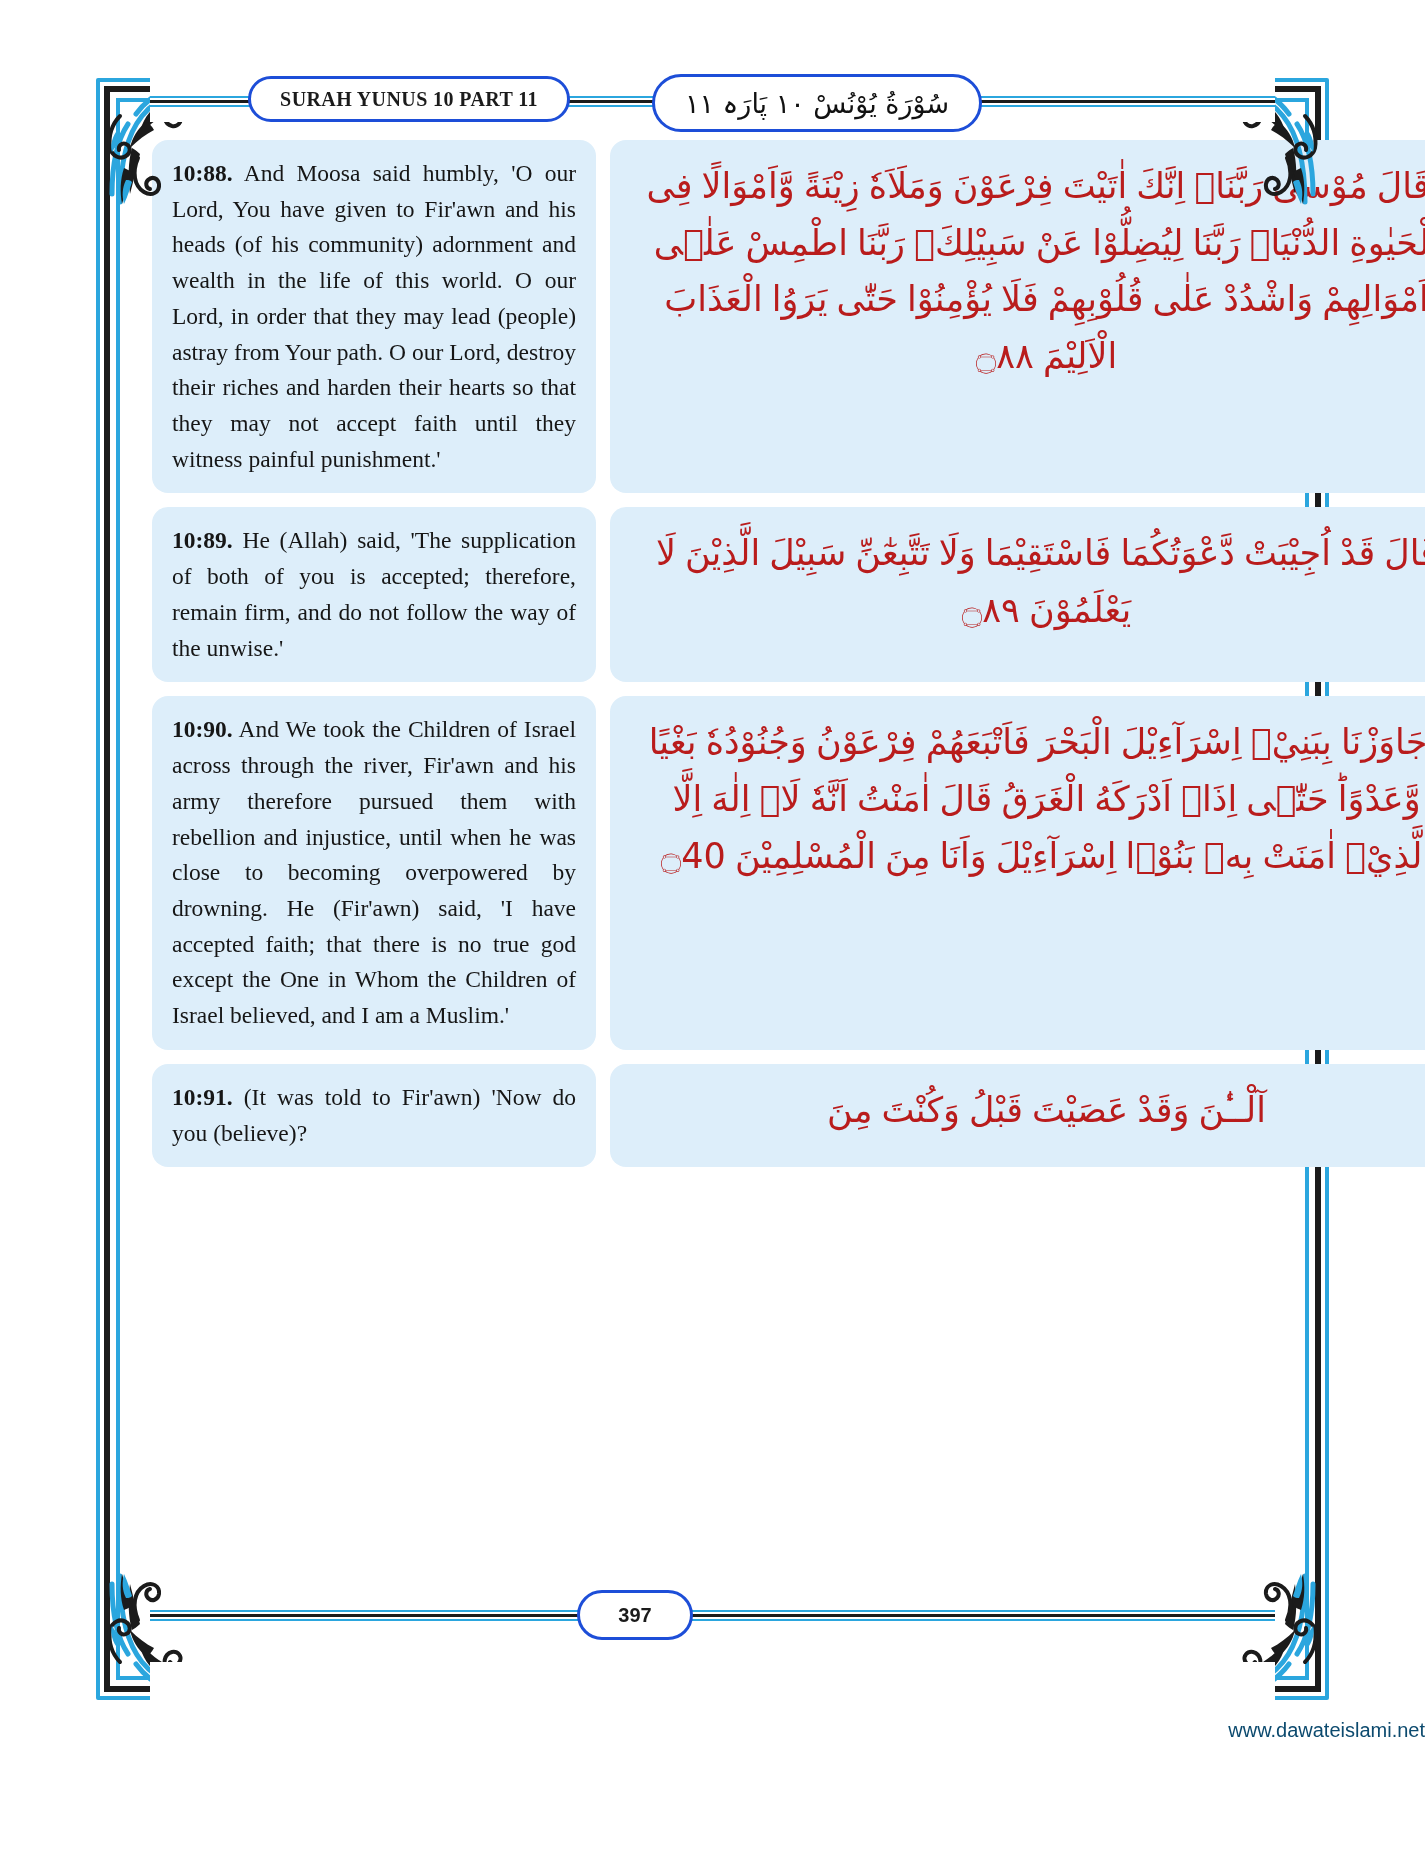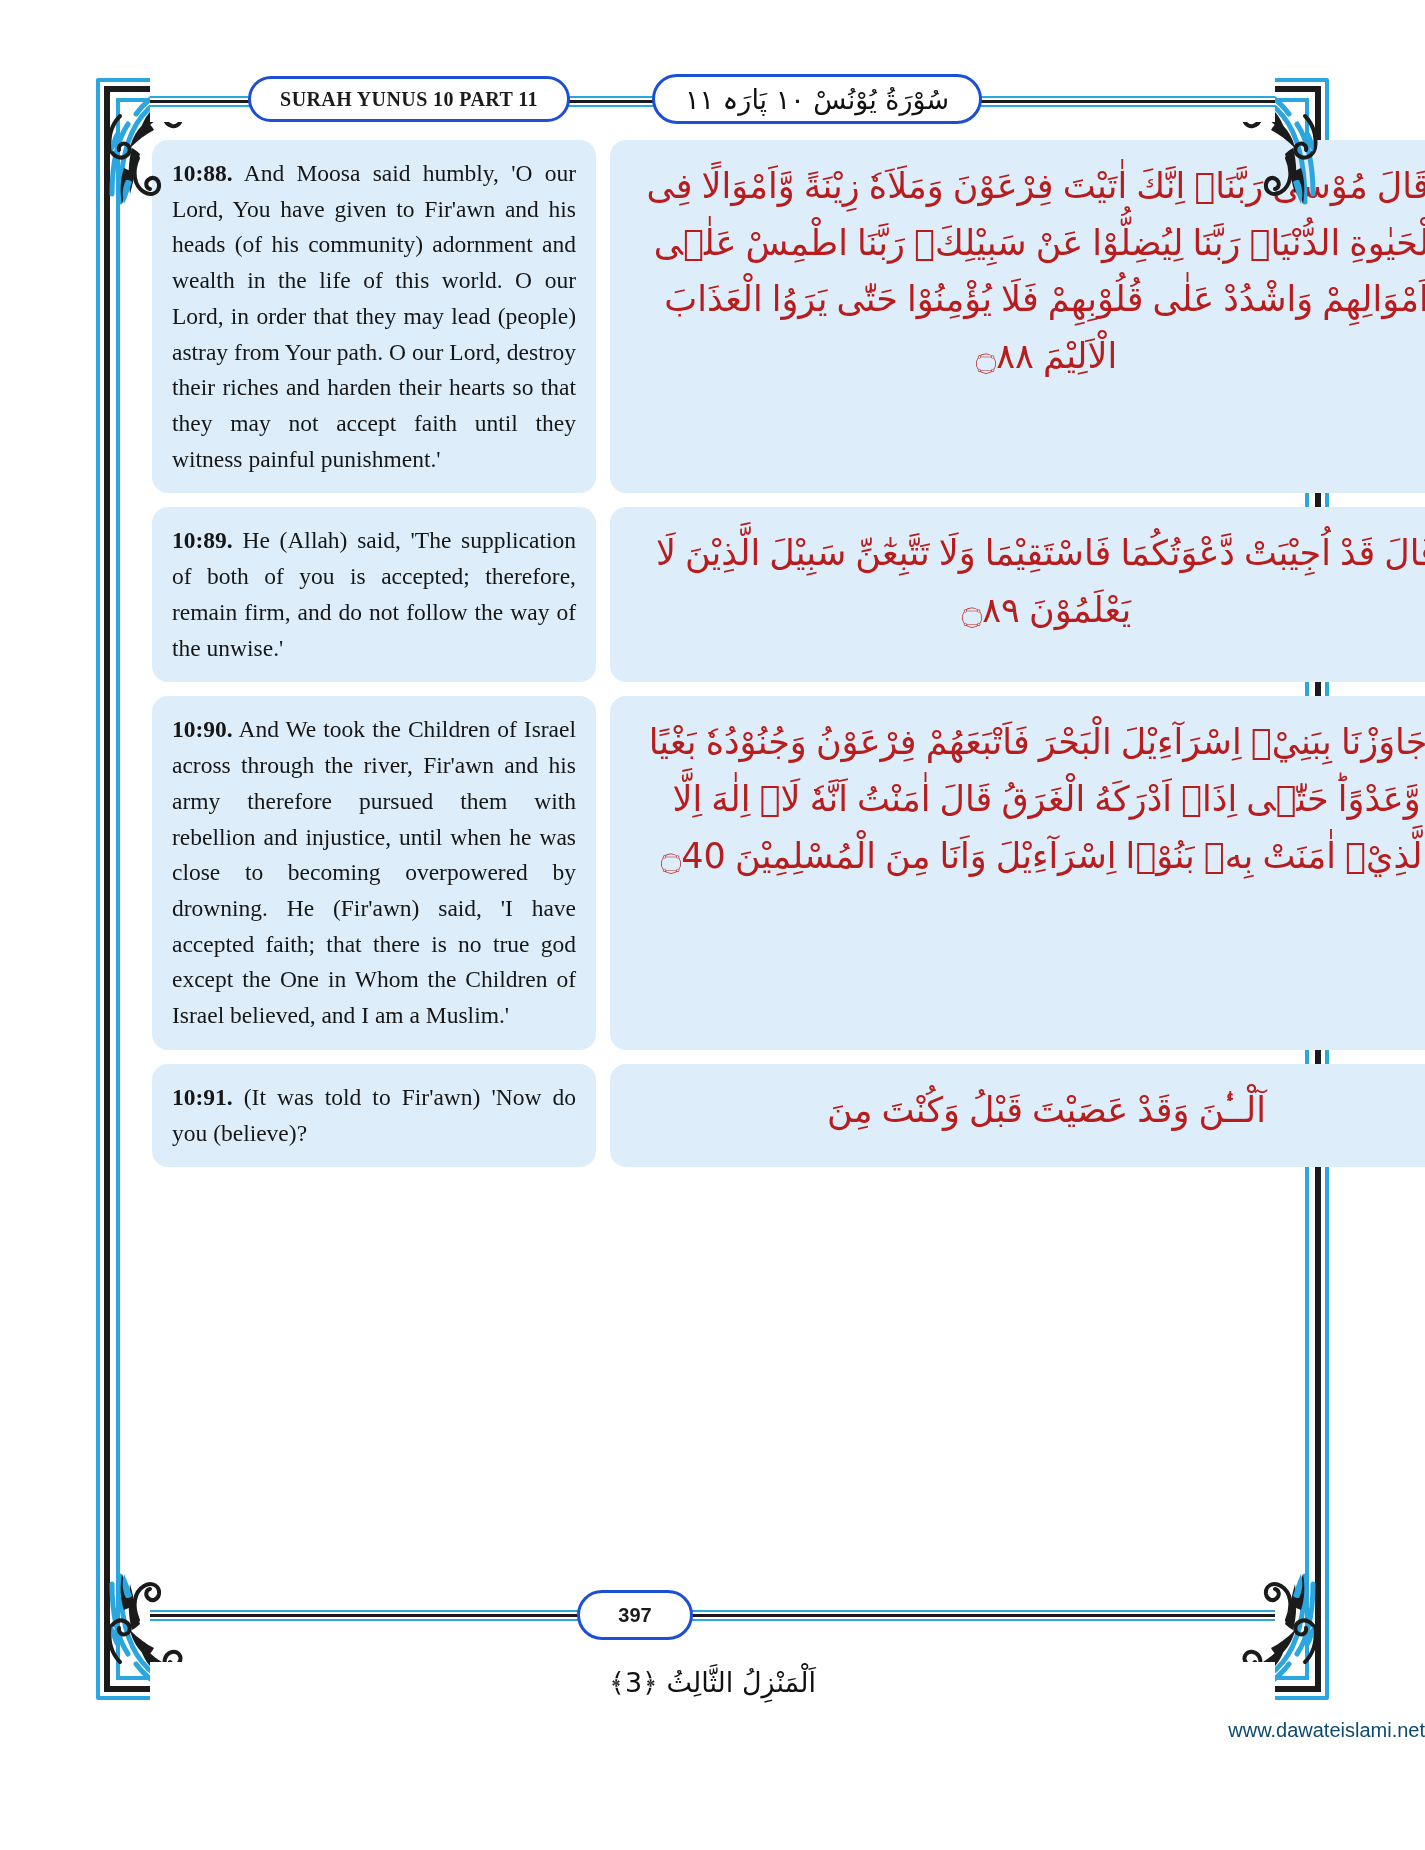--- a/index.html
+++ b/index.html
@@ -71,21 +71,21 @@
   }
   #surah-pill .txt{
     font-family:"Liberation Serif", serif;
     font-weight:bold;
     font-size:20px;
     letter-spacing:.4px;
     color:#1b1b1b;
     white-space:nowrap;
   }
   #surah-pill-ar{
-    left:652px; top:74px; width:330px; height:50px;
+    left:652px; top:74px; width:330px; height:58px;
   }
   #surah-pill-ar .txt{
     font-family:"DejaVu Sans", sans-serif;
     font-size:27px;
     color:#111;
     direction:rtl;
     white-space:nowrap;
     line-height:1;
   }
 
@@ -339,16 +339,15 @@
   <div class="footer-rail">
     <div class="r1"></div>
       <div class="r2"></div>
       <div class="r3"></div>
   </div>
 
   <div class="pill" id="page-pill">
     <span class="txt">397</span>
   </div>
 
-  <div class="footer-manzil">اَلْمَنْزِلُ الثَّالِثُ ﴿3﴾</div>
   <div class="footer-url">www.dawateislami.net</div>
 
 </div>
 
 </body></html>

